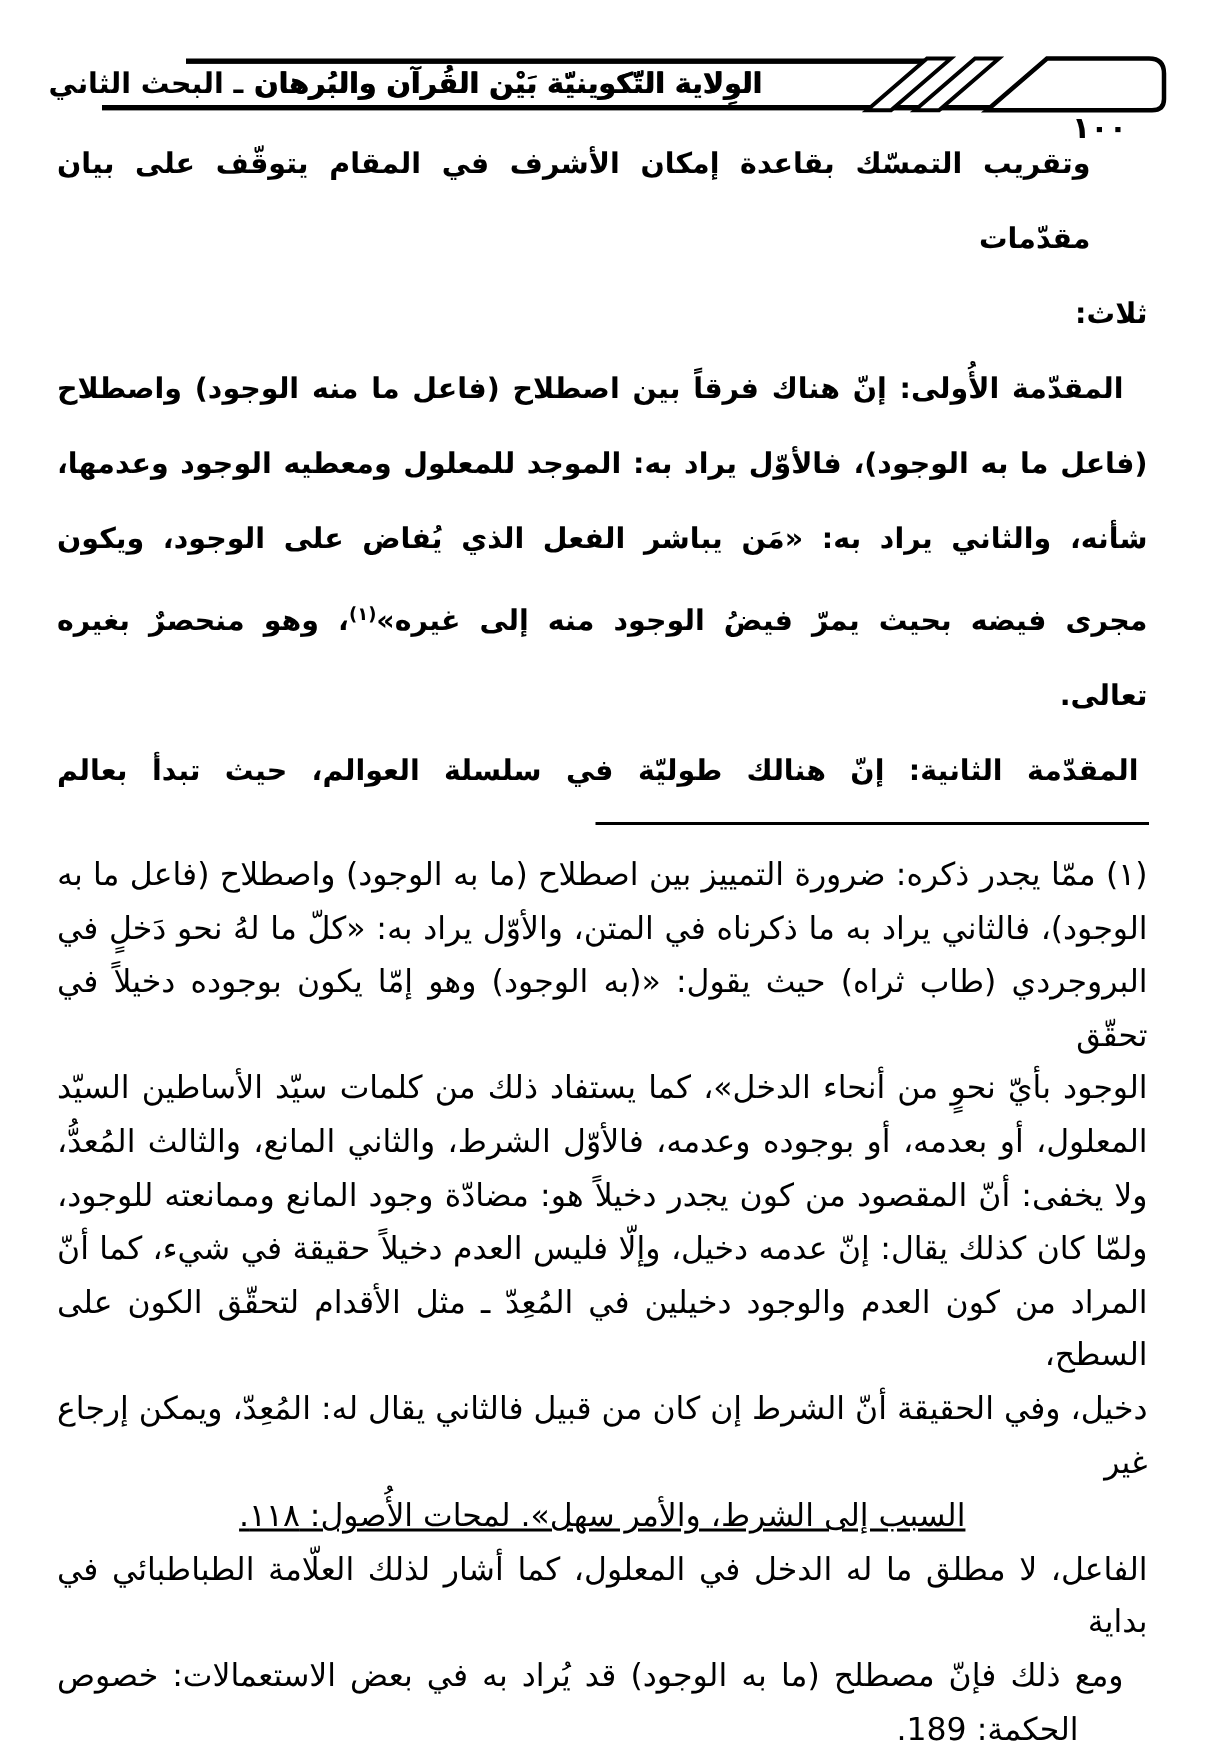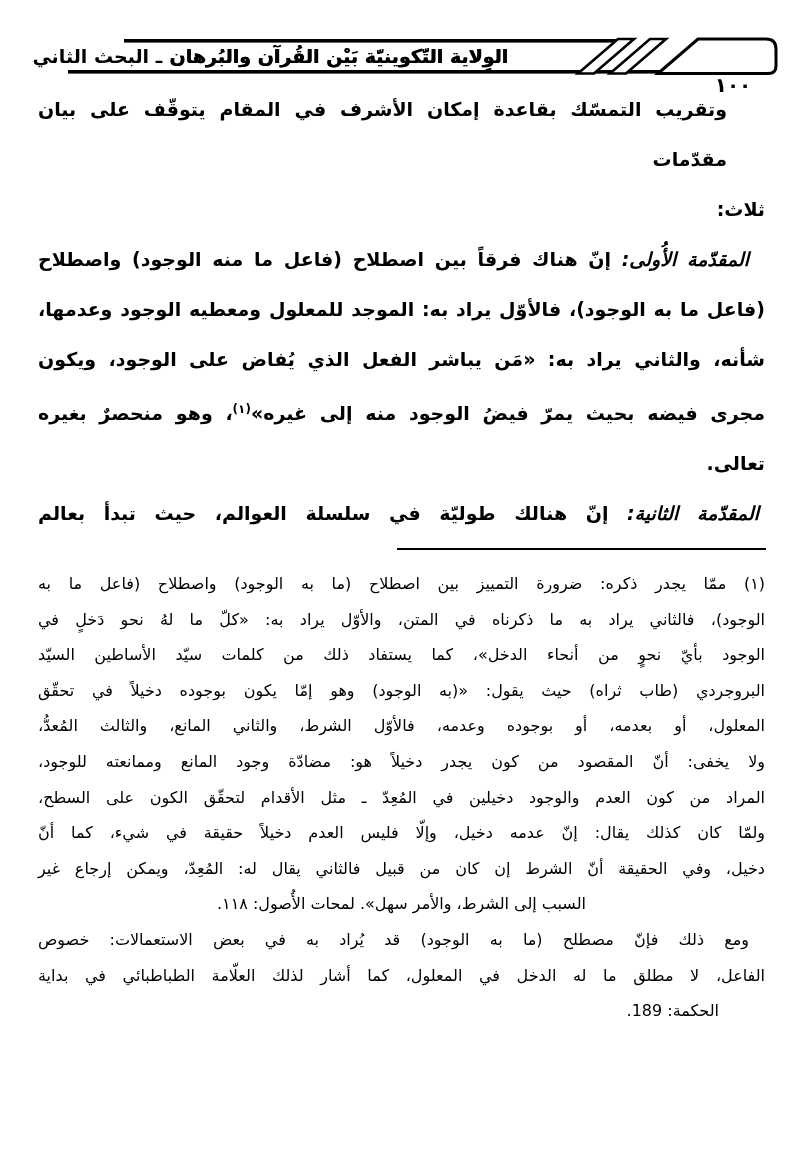--- a/index.html
+++ b/index.html
@@ -30,32 +30,32 @@
   .body-text{
     position:absolute;top:84px;right:38px;width:727px;
     direction:rtl;font-size:19px;line-height:50px;
     font-weight:600;
   }
   .bl{text-align:justify;text-align-last:justify;}
   .bl.end{text-align:justify;text-align-last:right;}
   .ind-lg{padding-right:38px;}
   .ind-sm{padding-right:16px;}
   .ind-xs{padding-right:6px;}
-  .lead{font-weight:bold;font-style:italic;}
+  .lead{font-weight:bold;}
   .fnref{font-size:12px;vertical-align:7px;font-weight:bold;}
   
   .footnote-sep{
     position:absolute;top:548px;left:397px;width:369px;height:2.4px;background:#000;
   }
   .footnotes{
     position:absolute;top:566px;right:38px;width:727px;
-    direction:rtl;font-size:16px;line-height:35.6px;font-weight:normal;
+    direction:rtl;font-size:21px;line-height:35.6px;font-weight:normal;
   }
   .fl{text-align:justify;text-align-last:justify;}
-  .fl.center{text-align:right;text-align-last:center;}
+  .fl.center{text-align:right;text-align-last:center;text-decoration:underline;}
   .fl.ind{padding-right:16px;}
   .fl.rind{padding-right:46px;text-align:justify;text-align-last:right;}
 </style>
 </head>
 <body>
 
 <div class="page">
 
   <svg class="header-svg" width="803" height="100" viewBox="0 0 803 100">
     <rect x="124" y="39" width="492" height="3.6" fill="#000"></rect>
@@ -92,29 +92,29 @@
     </div>
 
   </div>
 
   <div class="footnote-sep"></div>
 
   <div class="footnotes">
     <div>
       <div class="fl">(١) ممّا يجدر ذكره: ضرورة التمييز بين اصطلاح (ما به الوجود) واصطلاح (فاعل ما به</div>
       <div class="fl">الوجود)، فالثاني يراد به ما ذكرناه في المتن، والأوّل يراد به: «كلّ ما لهُ نحو دَخلٍ في</div>
+      <div class="fl">البروجردي (طاب ثراه) حيث يقول: «(به الوجود) وهو إمّا يكون بوجوده دخيلاً في تحقّق</div>
       <div class="fl">الوجود بأيّ نحوٍ من أنحاء الدخل»، كما يستفاد ذلك من كلمات سيّد الأساطين السيّد</div>
-      <div class="fl">البروجردي (طاب ثراه) حيث يقول: «(به الوجود) وهو إمّا يكون بوجوده دخيلاً في تحقّق</div>
       <div class="fl">المعلول، أو بعدمه، أو بوجوده وعدمه، فالأوّل الشرط، والثاني المانع، والثالث المُعدُّ،</div>
       <div class="fl">ولا يخفى: أنّ المقصود من كون يجدر دخيلاً هو: مضادّة وجود المانع وممانعته للوجود،</div>
+      <div class="fl">ولمّا كان كذلك يقال: إنّ عدمه دخيل، وإلّا فليس العدم دخيلاً حقيقة في شيء، كما أنّ</div>
       <div class="fl">المراد من كون العدم والوجود دخيلين في المُعِدّ ـ مثل الأقدام لتحقّق الكون على السطح،</div>
-      <div class="fl">ولمّا كان كذلك يقال: إنّ عدمه دخيل، وإلّا فليس العدم دخيلاً حقيقة في شيء، كما أنّ</div>
       <div class="fl">دخيل، وفي الحقيقة أنّ الشرط إن كان من قبيل فالثاني يقال له: المُعِدّ، ويمكن إرجاع غير</div>
       <div class="fl center">السبب إلى الشرط، والأمر سهل». لمحات الأُصول: ١١٨.</div>
     </div>
     <div>
+      <div class="fl">الفاعل، لا مطلق ما له الدخل في المعلول، كما أشار لذلك العلّامة الطباطبائي في بداية</div>
       <div class="fl ind">ومع ذلك فإنّ مصطلح (ما به الوجود) قد يُراد به في بعض الاستعمالات: خصوص</div>
-      <div class="fl">الفاعل، لا مطلق ما له الدخل في المعلول، كما أشار لذلك العلّامة الطباطبائي في بداية</div>
       <div class="fl rind">الحكمة: 189.</div>
     </div>
   </div>
 
 </div>
 
 </body></html>

